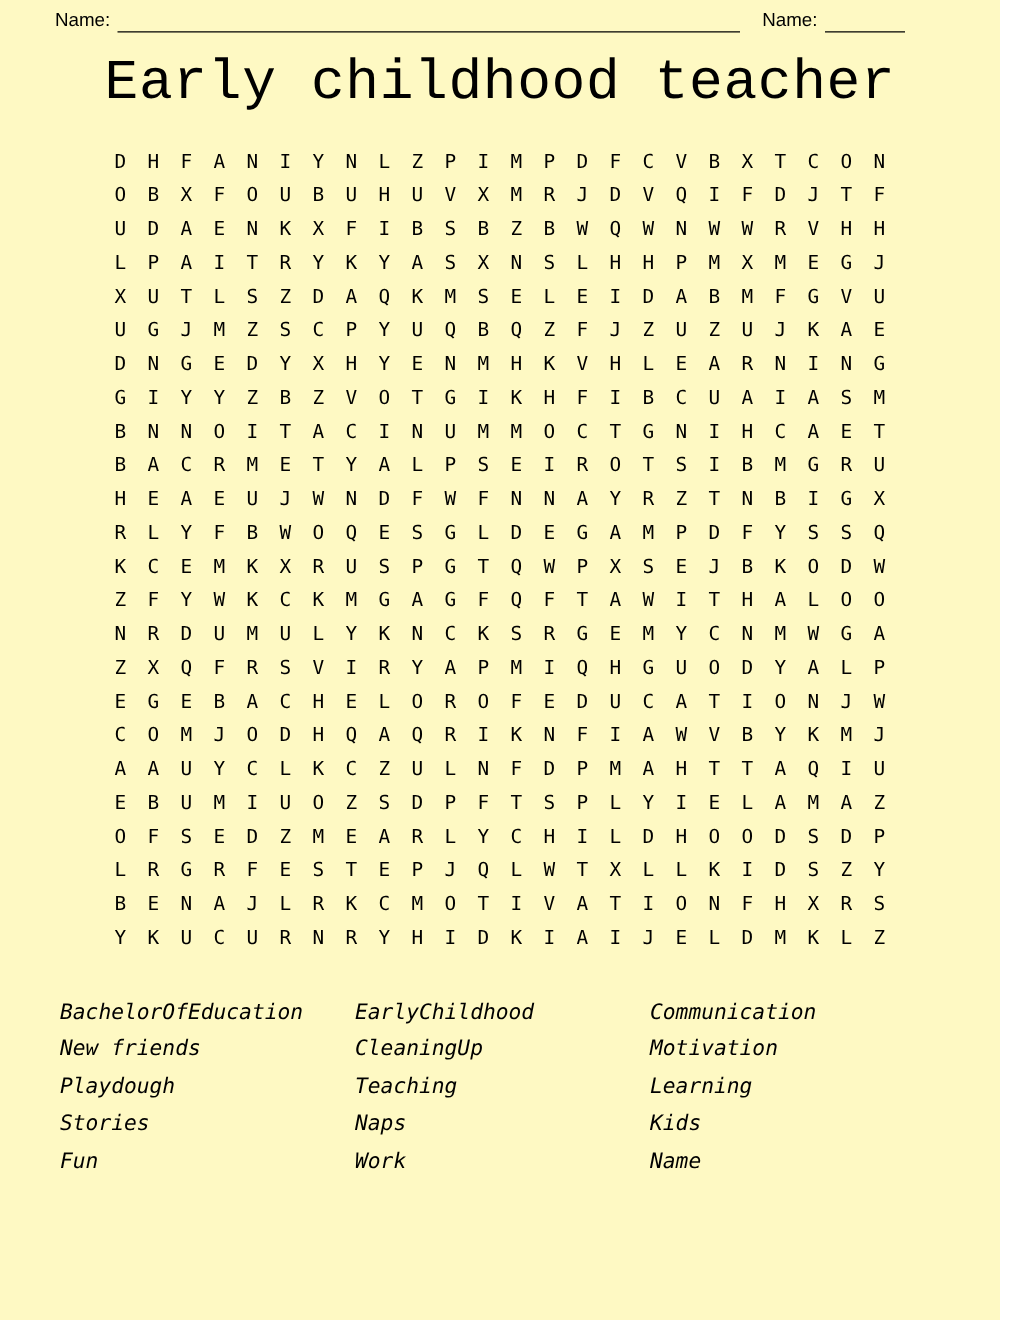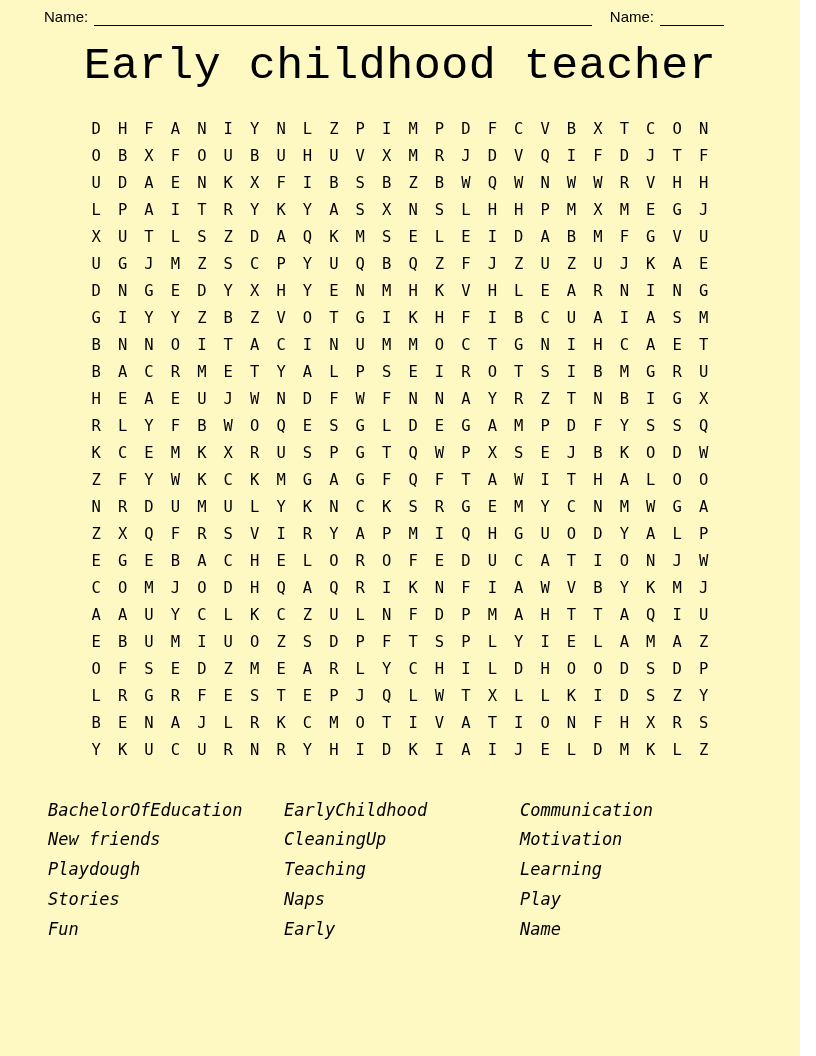--- a/index.html
+++ b/index.html
@@ -706,24 +706,24 @@
         <div class="word-item">New friends</div>
         <div class="word-item">Playdough</div>
         <div class="word-item">Stories</div>
         <div class="word-item">Fun</div>
       </div>
       <div class="word-col">
         <div class="word-item">EarlyChildhood</div>
         <div class="word-item">CleaningUp</div>
         <div class="word-item">Teaching</div>
         <div class="word-item">Naps</div>
-        <div class="word-item">Early</div>
+        <div class="word-item">Work</div>
       </div>
       <div class="word-col">
         <div class="word-item">Communication</div>
         <div class="word-item">Motivation</div>
         <div class="word-item">Learning</div>
-        <div class="word-item">Play</div>
+        <div class="word-item">Kids</div>
         <div class="word-item">Name</div>
       </div>
     </div>
 
 </div>
 
 </body></html>

